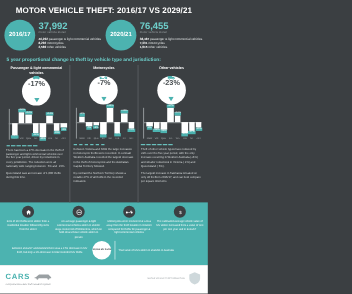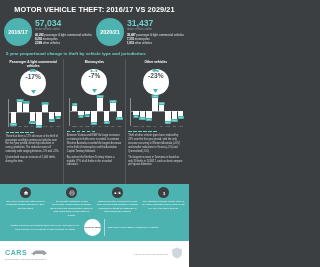--- a/index.html
+++ b/index.html
@@ -133,21 +133,21 @@
 
   <div class="title-bar">
     <div class="title">MOTOR VEHICLE THEFT: 2016/17 VS 2029/21</div>
   </div>
 
   <div class="stats-row">
 
     <div class="stat-block">
       <div class="year-circle">2016/17</div>
       <div class="stat-text">
-        <div class="stat-number">57,034</div>
+        <div class="stat-number">37,992</div>
         <div class="stat-caption">motor vehicle stolen</div>
         <div class="stat-list">
           <div class="stat-item">
             <b>46,292</b>
             <span>passenger &amp; light commercial vehicles</span>
           </div>
           <div class="stat-item">
             <b>8,292</b>
             <span>motorcycles</span>
           </div>
@@ -155,21 +155,21 @@
             <b>2,589</b>
             <span>other vehicles</span>
           </div>
         </div>
       </div>
     </div>
 
     <div class="stat-block">
       <div class="year-circle">2020/21</div>
       <div class="stat-text">
-        <div class="stat-number">31,437</div>
+        <div class="stat-number">76,455</div>
         <div class="stat-caption">motor vehicle stolen</div>
         <div class="stat-list">
           <div class="stat-item">
             <b>38,487</b>
             <span>passenger &amp; light commercial vehicles</span>
           </div>
           <div class="stat-item">
             <b>7,301</b>
             <span>motorcycles</span>
           </div>

